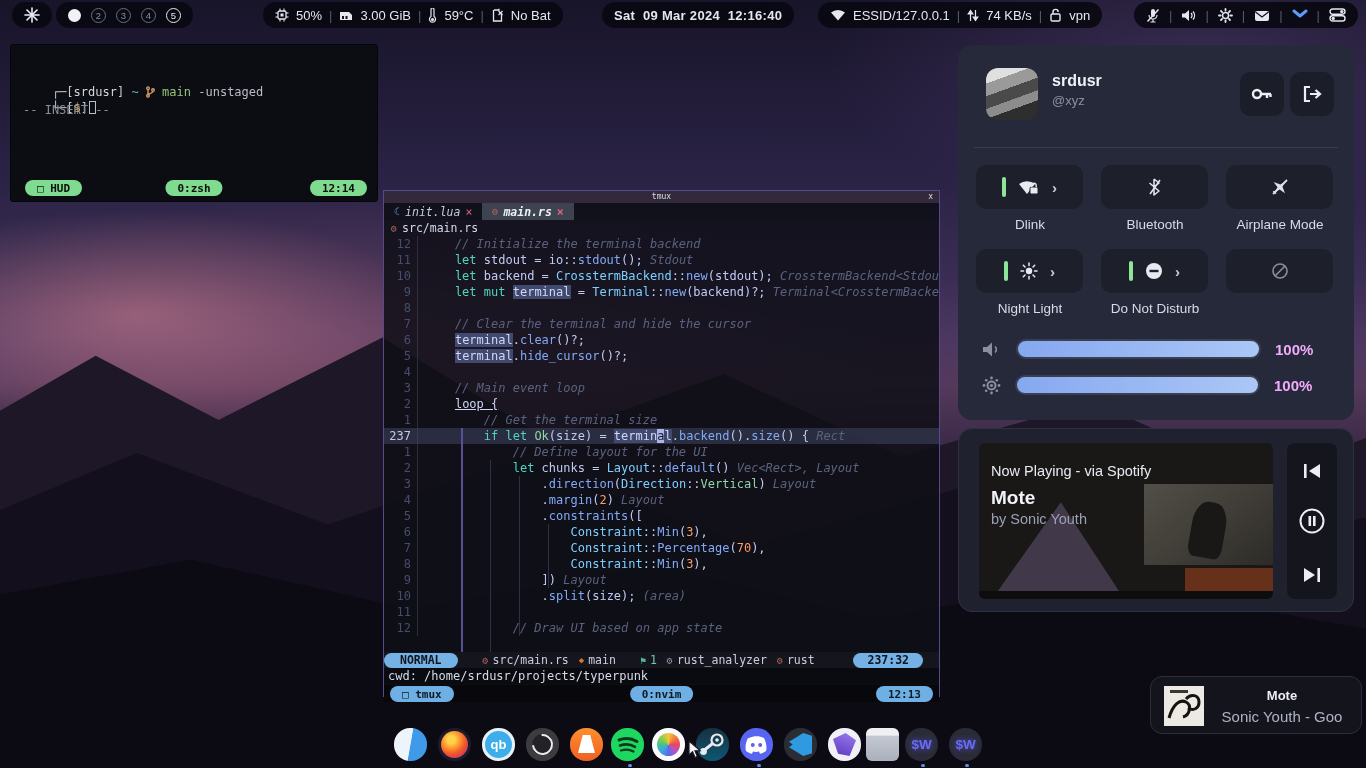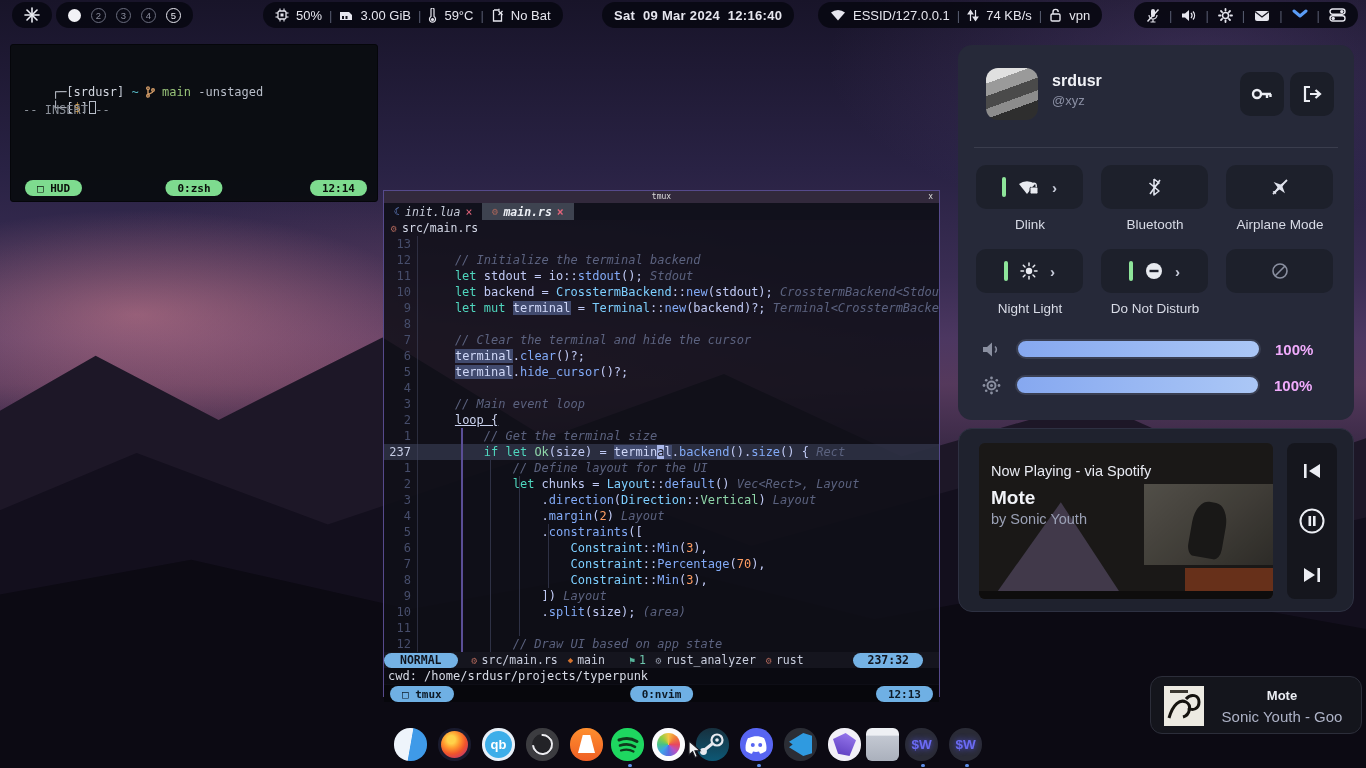--- a/index.html
+++ b/index.html
@@ -63,21 +63,21 @@
   .tok-en { color:#8fd6a9; }
   .tok-num { color:#ff9e64; }
   .tok-p { color:#c0caf5; }
   .tok-h { color:#5b627f; font-style:italic; }
   .tok-hl { color:#d0d8f8; background:#414a6e; }
   .tok-cur { color:#15161e; background:#a9b6e8; }
   .tok-u { color:#cdd5f0; text-decoration:underline; }
   .iguide { position:absolute; width:1px; background:#2e3145; }
   #iguide-purple { width:2px; background:#5a4e96; }
   #statusline { position:absolute; left:0; right:0; top:461px; height:16px; background:#15151e; display:flex; align-items:center; gap:10px; font-size:11.5px; color:#c9cede; }
-  .mode-pill { height:15px; border-radius:8px; background:#74b2e5; color:#10131c; font-weight:bold; padding:0 16px; display:flex; align-items:center; margin-right:4px; }
+  .mode-pill { height:15px; border-radius:8px; background:#74b2e5; color:#10131c; font-weight:bold; padding:0 16px; display:flex; align-items:center; margin-right:15px; }
   .sl-item { display:flex; align-items:center; gap:4px; }
   .sl-ico-rust { color:#b0675a; font-size:10px; } .sl-ico-branch { color:#d4722e; font-size:9px; }
   .sl-ico-flag { color:#56b49a; font-size:10px; } .sl-ico-gear { color:#9298a8; font-size:10px; }
   .sl-diag { color:#6fc7ae; }
   .pos-pill { margin-left:auto; height:15px; border-radius:8px; background:#74b2e5; color:#10131c; font-weight:bold; padding:0 14px; display:flex; align-items:center; }
   #cwdline { position:absolute; left:0; right:0; top:477px; height:16px; background:rgba(10,10,16,.8); color:#d7dbe6; font-size:12px; line-height:16px; padding-left:4px; white-space:pre; }
   #ed-tmuxbar { position:absolute; left:0; right:0; top:494px; height:17px; background:#07070c; }
 
   
   .card { background:#262939; border-radius:14px; }
@@ -346,21 +346,20 @@
       <span>main.rs</span>
       <span class="close">×</span>
     </div>
   </div>
   <div id="winbar">
     <span class="tab-ico-rust">⚙</span>
     <span>src/main.rs</span>
   </div>
   <div id="code">
     <div>
-        <div class="code-line"><span class="gutter-num">13</span><span class="code-text"></span></div>
         <div class="code-line"><span class="gutter-num">12</span><span class="code-text"><span class="tok-c">    // Initialize the terminal backend</span></span></div>
         <div class="code-line"><span class="gutter-num">11</span><span class="code-text"><span class="tok-k">    let </span><span class="tok-p">stdout = io::</span><span class="tok-fn">stdout</span><span class="tok-p">(); </span><span class="tok-h">Stdout</span></span></div>
         <div class="code-line"><span class="gutter-num">10</span><span class="code-text"><span class="tok-k">    let </span><span class="tok-p">backend = </span><span class="tok-ty">CrosstermBackend</span><span class="tok-p">::</span><span class="tok-fn">new</span><span class="tok-p">(stdout); </span><span class="tok-h">CrosstermBackend&lt;Stdout</span></span></div>
         <div class="code-line"><span class="gutter-num">9</span><span class="code-text"><span class="tok-k">    let mut </span><span class="tok-hl">terminal</span><span class="tok-p"> = </span><span class="tok-ty">Terminal</span><span class="tok-p">::</span><span class="tok-fn">new</span><span class="tok-p">(backend)?; </span><span class="tok-h">Terminal&lt;CrosstermBacken</span></span></div>
         <div class="code-line"><span class="gutter-num">8</span><span class="code-text"></span></div>
         <div class="code-line"><span class="gutter-num">7</span><span class="code-text"><span class="tok-c">    // Clear the terminal and hide the cursor</span></span></div>
         <div class="code-line"><span class="gutter-num">6</span><span class="code-text"><span class="tok-p">    </span><span class="tok-hl">terminal</span><span class="tok-p">.</span><span class="tok-fn">clear</span><span class="tok-p">()?;</span></span></div>
         <div class="code-line"><span class="gutter-num">5</span><span class="code-text"><span class="tok-p">    </span><span class="tok-hl">terminal</span><span class="tok-p">.</span><span class="tok-fn">hide_cursor</span><span class="tok-p">()?;</span></span></div>
         <div class="code-line"><span class="gutter-num">4</span><span class="code-text"></span></div>
         <div class="code-line"><span class="gutter-num">3</span><span class="code-text"><span class="tok-c">    // Main event loop</span></span></div>

